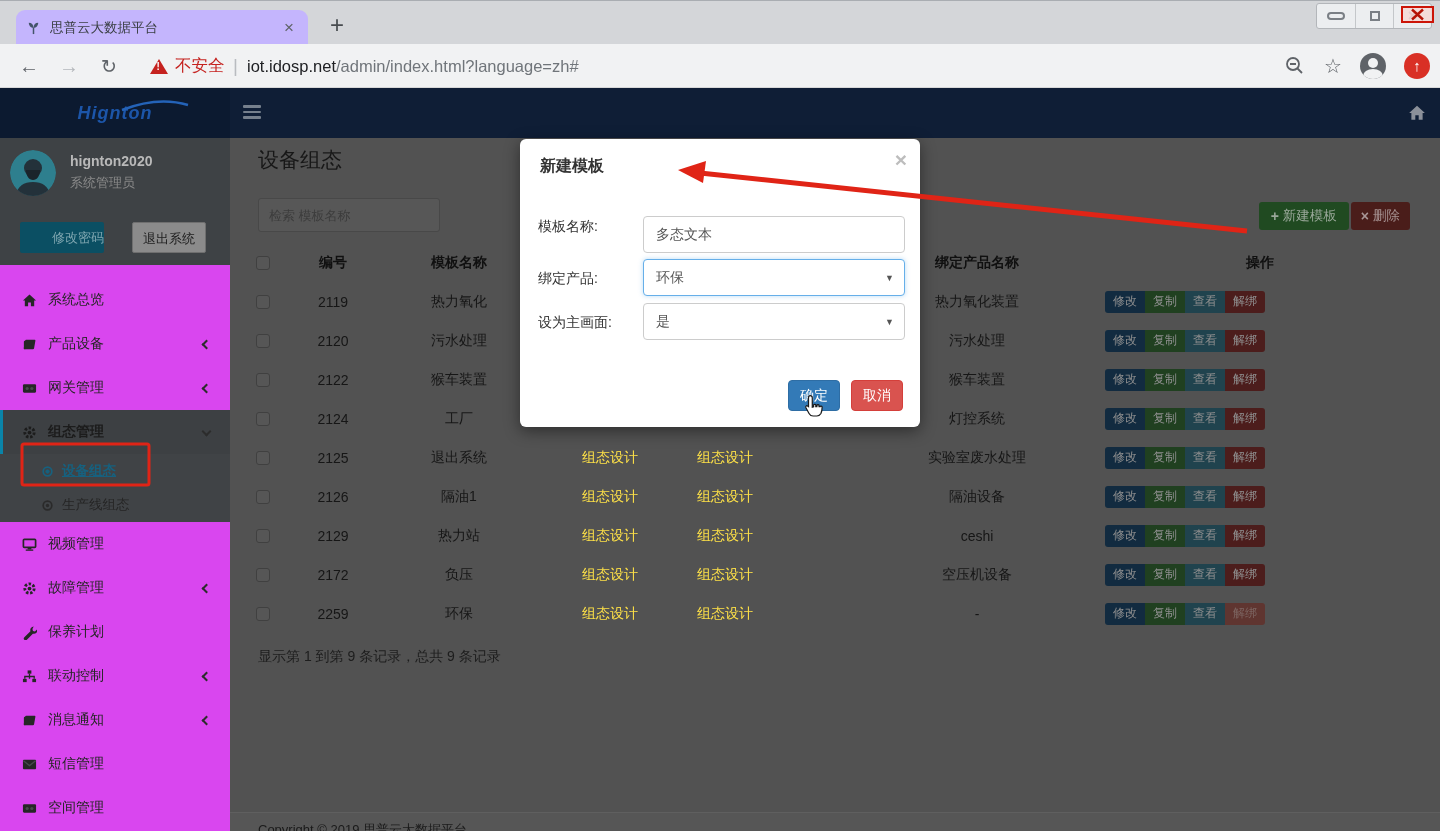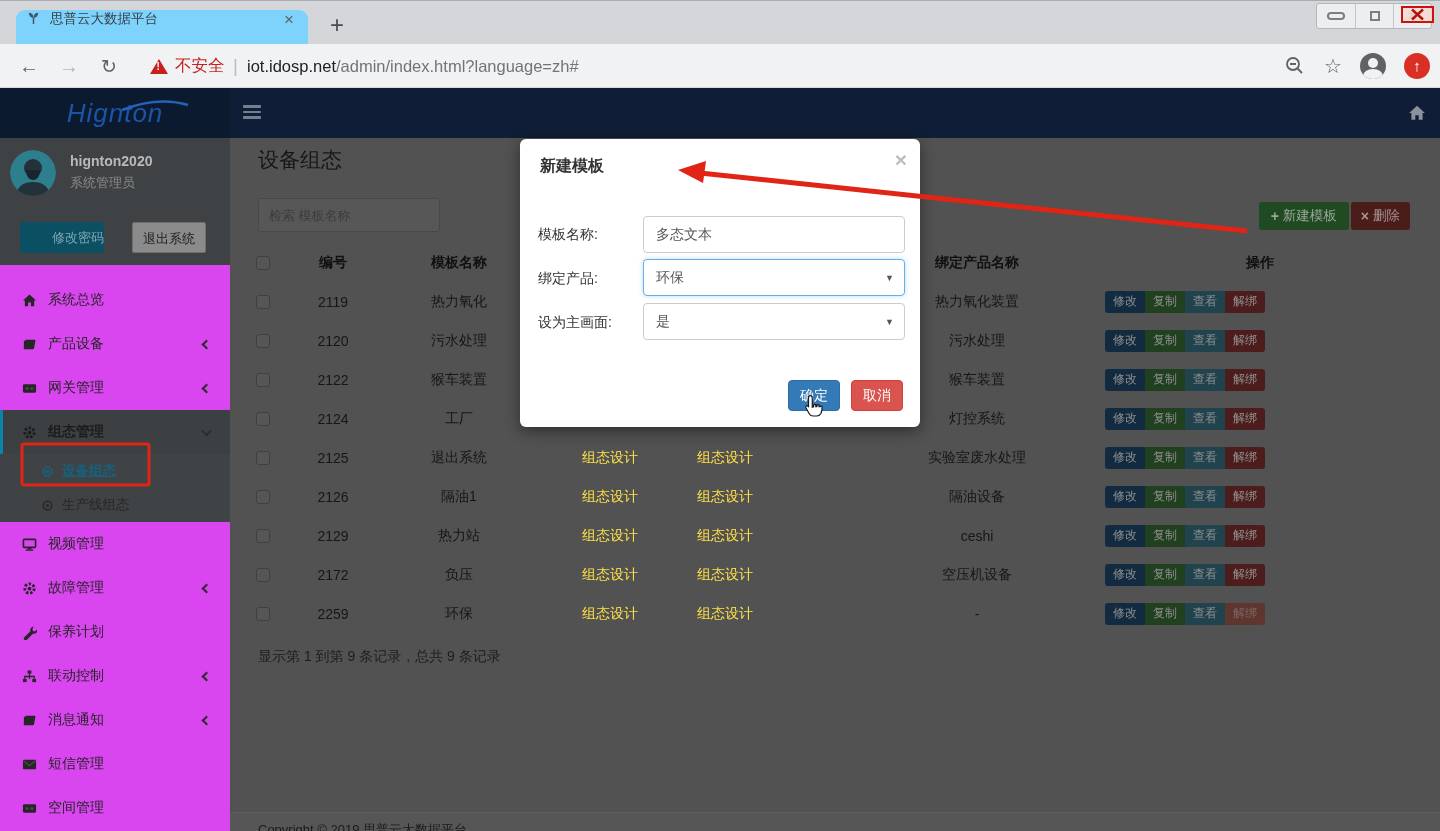--- a/index.html
+++ b/index.html
@@ -1,21 +1,21 @@
 <!DOCTYPE html>
 <html><head>
 <meta charset="utf-8">
 <style>
   *{margin:0;padding:0;box-sizing:border-box;font-family:"Liberation Sans","DejaVu Sans",sans-serif}
   html,body{width:1440px;height:831px;overflow:hidden;background:#525252}
   .screen{position:relative;width:1440px;height:831px;overflow:hidden}
 
   
   .tabbar{position:absolute;left:0;top:0;width:1440px;height:44px;background:#d4d6d9;border-top:1px solid #a9adb2}
-  .tab{position:absolute;left:16px;top:9px;width:292px;height:35px;background:#7dd3fc;border-radius:9px 9px 0 0;display:flex;padding:0 10px}
+  .tab{position:absolute;left:16px;top:9px;width:292px;height:35px;background:#c4b5fd;border-radius:9px 9px 0 0;display:flex;align-items:center;padding:0 10px}
   .tab-title{font-size:13.5px;color:#3a3f44;flex:1;margin-left:9px;white-space:nowrap;overflow:hidden}
   .tab-close{font-size:17px;color:#5f6368;padding:0 4px}
   .newtab{position:absolute;left:322px;top:10px;width:30px;height:30px;font-size:24px;color:#474b4f;text-align:center;line-height:28px}
   .win-controls{position:absolute;right:8px;top:2px;display:flex;border:1px solid #b3b6ba;background:#eceef0;border-radius:3px}
   .win-btn{width:38px;height:24px;display:flex;align-items:center;justify-content:center;border-left:1px solid #c4c7ca}
   .win-btn:first-child{border-left:none}
   .pillmin{width:18px;height:8px;border:2px solid #7a7f85;border-radius:4px}
   .sq{width:10px;height:10px;border:2px solid #7a7f85;position:relative;background:#eceef0}
   .sq:before{content:"";position:absolute;left:3px;top:-5px;width:10px;height:10px;border:2px solid #7a7f85;z-index:-1}
   .winx{font-size:16px;font-weight:bold;color:#84898e}
@@ -33,21 +33,21 @@
   .star{font-size:20px;color:#5f6368}
   .avatar-btn{width:26px;height:26px;border-radius:50%;background:#5f6368;position:relative;overflow:hidden}
   .avatar-btn:before{content:"";position:absolute;left:8px;top:5px;width:10px;height:10px;border-radius:50%;background:#f1f2f3}
   .avatar-btn:after{content:"";position:absolute;left:3px;top:16px;width:20px;height:14px;border-radius:50%;background:#f1f2f3}
   .update-btn{width:26px;height:26px;border-radius:50%;background:#d93025;color:#fff;font-size:15px;font-weight:bold;text-align:center;line-height:26px}
 
   
   .app{position:absolute;left:0;top:88px;width:1440px;height:743px;background:#525252}
   .topnav{position:absolute;left:0;top:0;width:1440px;height:50px;background:#0f1e36}
   .logo-box{position:absolute;left:0;top:0;width:230px;height:50px;background:#0c1a30;display:flex;align-items:center;justify-content:center}
-  .logo-text{font-size:26px;font-weight:normal;font-style:italic;color:#1c55a8;letter-spacing:1px}
+  .logo-text{font-size:18px;font-weight:bold;font-style:italic;color:#1c55a8;letter-spacing:1px}
   .hamburger{position:absolute;left:243px;top:17px;width:18px;height:14px}
   .hamburger span{display:block;width:18px;height:2.5px;background:#76808d;margin-bottom:3px;border-radius:1px}
   .home-top{position:absolute;right:14px;top:16px;width:18px;height:18px;fill:#8b9099}
   .sidebar{position:absolute;left:0;top:50px;width:230px;height:693px;background:#d946ef}
   .user-panel{position:absolute;left:0;top:0;width:230px;height:72px;background:#3e4245}
   .u-avatar{position:absolute;left:10px;top:12px;width:46px;height:46px;border-radius:50%;overflow:hidden}
   .u-name{position:absolute;left:70px;top:15px;font-size:14px;font-weight:bold;color:#b9b9b9}
   .u-role{position:absolute;left:70px;top:36px;font-size:13px;color:#8a8a8a}
   .u-btns{position:absolute;left:0;top:72px;width:230px;height:55px;background:#3e4245}
   .btn-pass{position:absolute;left:20px;top:12px;width:84px;height:31px;background:#0b4f63;color:#7fa6b0;font-size:13px;text-align:right;line-height:31px;border-radius:2px}
@@ -498,21 +498,21 @@
 
       <div class="summary">显示第 1 到第 9 条记录，总共 9 条记录</div>
       <div class="cfooter">Copyright © 2019 思普云大数据平台</div>
     </main>
   </div>
 
   <div class="modal">
     <div class="m-title">新建模板</div>
     <div class="m-close">×</div>
 
-    <label class="m-label" style="top:87px">模板名称:</label>
+    <label class="m-label" style="top:79px">模板名称:</label>
     <input class="m-field" style="top: 77px; font-family: Liberation Serif, serif;" value="多态文本">
 
     <label class="m-label" style="top:131px">绑定产品:</label>
     <div class="m-field focus" style="top:120px">
       <span>环保</span>
       <span class="caret">▼</span>
     </div>
 
     <label class="m-label" style="top:175px">设为主画面:</label>
     <div class="m-field" style="top:164px">

